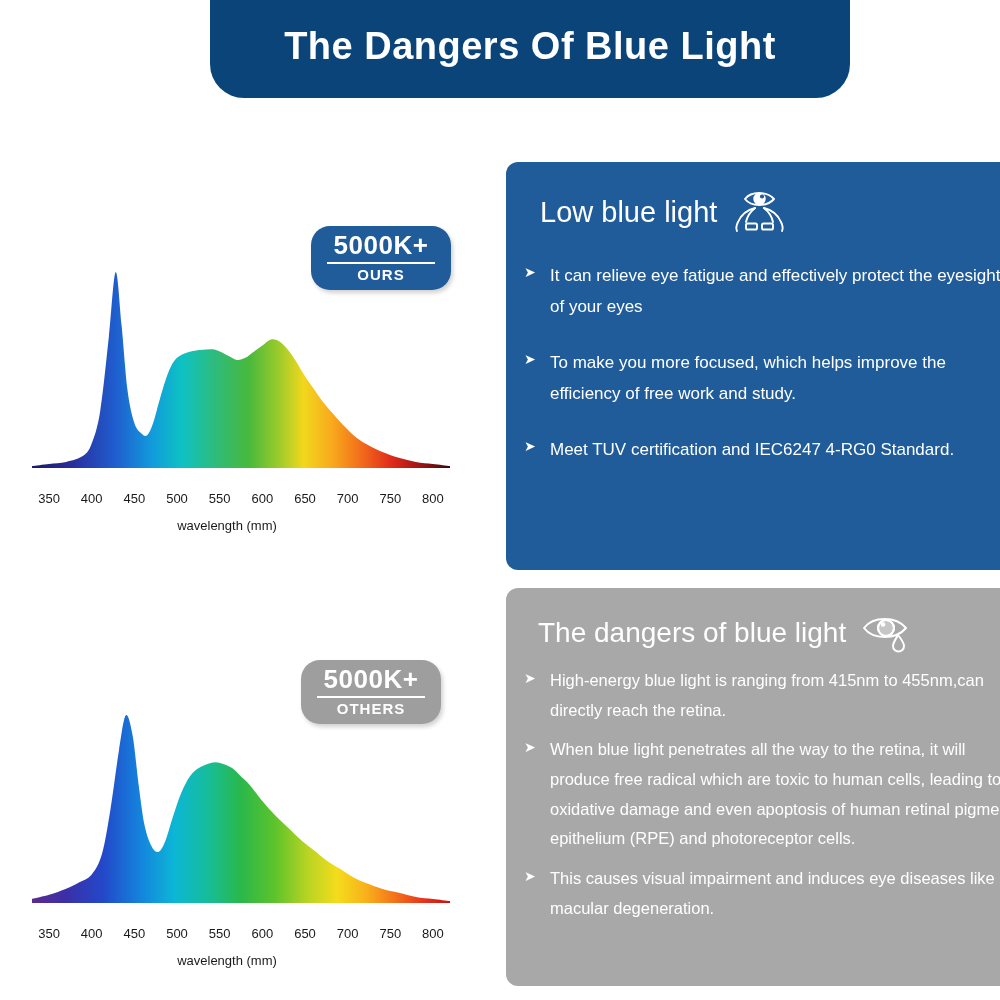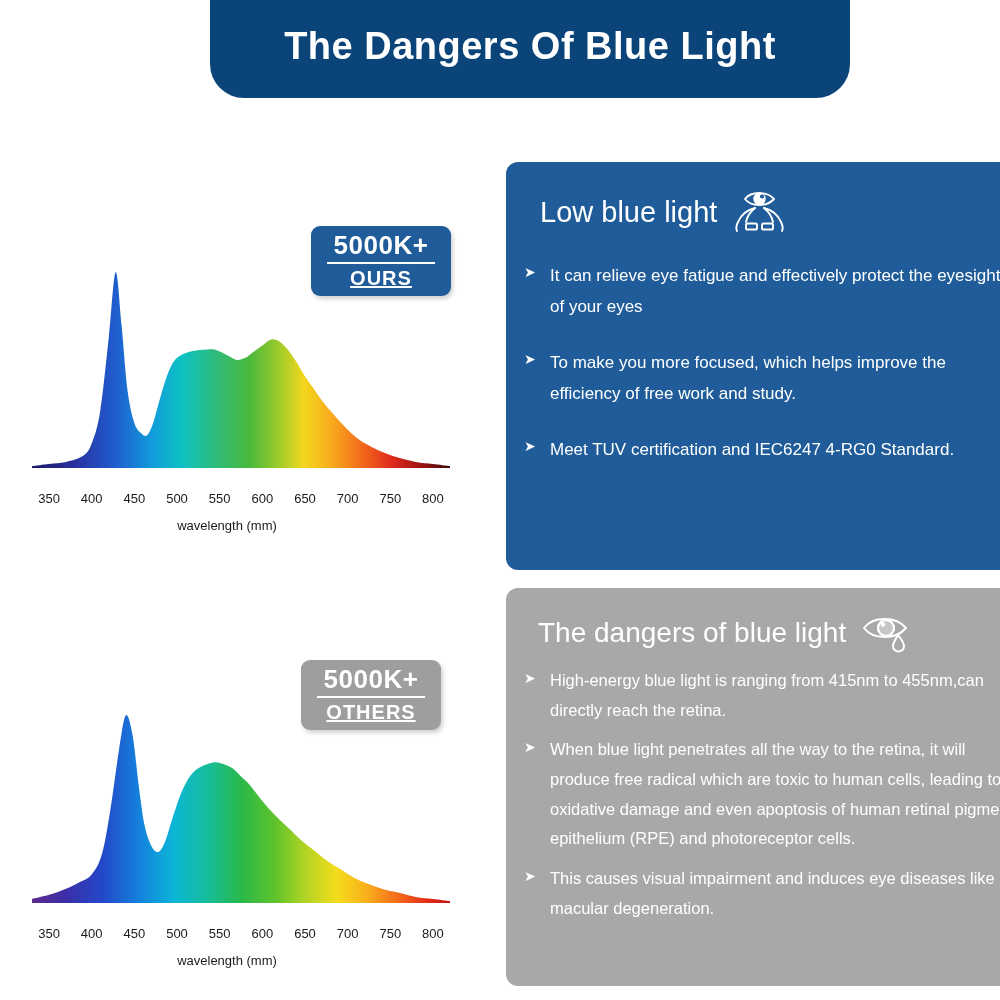--- a/index.html
+++ b/index.html
@@ -110,21 +110,21 @@
     font-size:13px;
     color:#1a1a1a;
     margin-top:9px;
     margin-left:-22px;
   }
 
   
   .badge{
     position:absolute;
     box-sizing:border-box;
-    border-radius:9px;
+    border-radius:19px;
     padding:6px 14px 7px 14px;
     text-align:center;
     box-shadow:2px 3px 4px rgba(0,0,0,0.18);
   }
   #badge-ours{
     left:311px; top:226px; width:140px;
     background:#1f5c99;
   }
   #badge-others{
     left:301px; top:660px; width:140px;
@@ -136,25 +136,24 @@
     font-weight:bold;
     line-height:1.02;
     letter-spacing:0.5px;
   }
   .badge .rule{
     height:2px; background:#ffffff;
     margin:3px 2px 3px 2px;
   }
   .badge .sub{
     color:#ffffff;
-    font-size:20px;
+    font-size:15px;
     font-weight:bold;
     letter-spacing:1px;
     line-height:1.1;
-    text-decoration:underline;
   }
 </style>
 </head>
 <body>
 
 <div id="header-banner">
   <div class="title">The Dangers Of Blue Light</div>
 </div>
 <div class="notch left"></div>
 <div class="notch right"></div>

